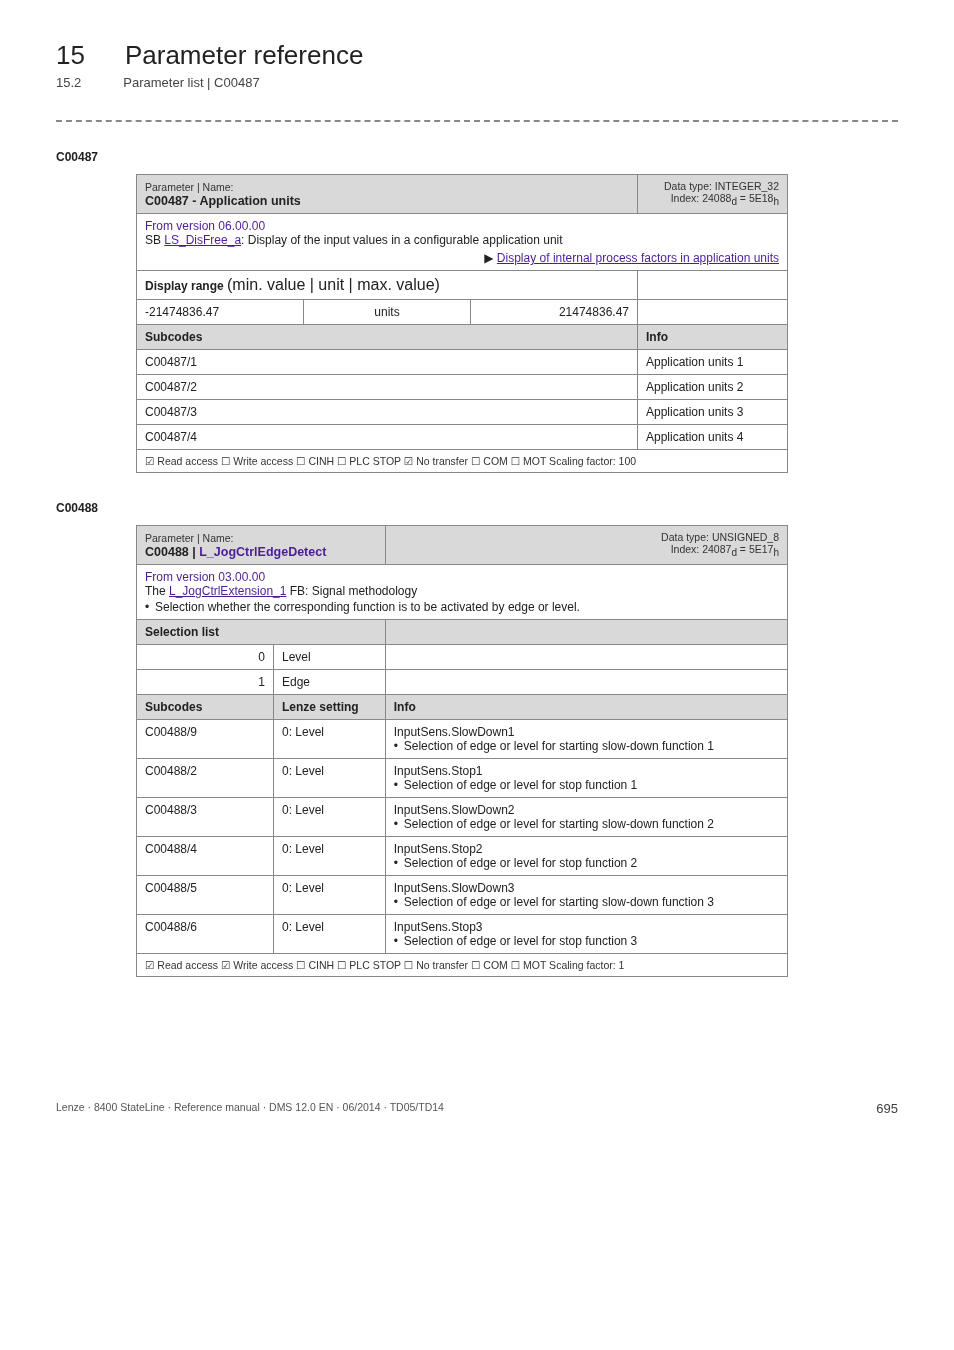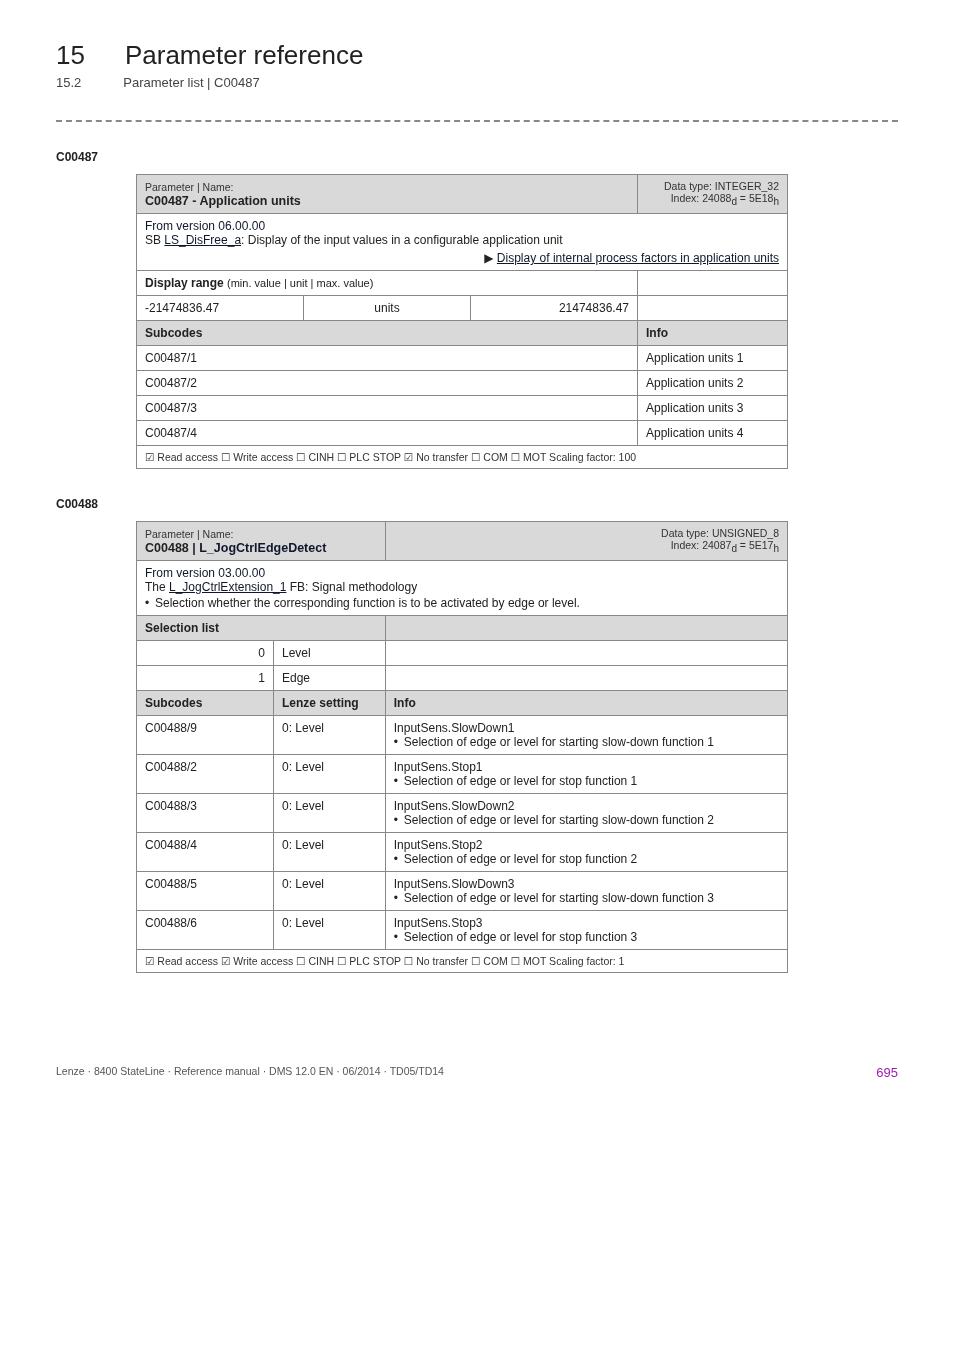--- a/index.html
+++ b/index.html
@@ -58,25 +58,25 @@
     border: 1px solid #888;
     padding: 5px 8px;
     vertical-align: top;
     text-align: left;
   }
   .ptable .hdr-row td {
     background: #d9d9d9;
   }
   .ptable .pname-label { font-size: 10.5px; color: #333; }
   .ptable .pname { font-weight: bold; font-size: 12.5px; margin-top: 40px; }
-  .ptable .link { color: #0f172a; }
+  .ptable .link { color: #4c1d95; }
   .ptable .dtype { font-size: 10.5px; text-align: right; color: #333; white-space: nowrap; }
   .ptable .sub { font-size: 10px; vertical-align: sub; }
   .ptable .arrow { color: #222; }
-  .ptable .small { font-size: 11px; }
+  .ptable .small { font-size: 16px; }
   .ptable .bold { font-weight: bold; }
   .ptable .center { text-align: center; }
   .ptable .shade { background: #d9d9d9; }
 
   .bullet-list {
     margin: 0;
     padding-left: 0;
     list-style: none;
   }
   .bullet-list li {
@@ -84,28 +84,28 @@
     padding-left: 10px;
   }
   .bullet-list li::before {
     content: "•";
     position: absolute;
     left: 0;
     top: 0;
   }
 
   .footer {
-    margin-top: 40px;
+    margin-top: 72px;
     display: flex;
     justify-content: space-between;
     font-size: 10.5px;
     color: #555;
     padding: 0 56px 20px 56px;
   }
-  .footer .pg { font-size: 13px; color: #a21caf; }
+  .footer .pg { font-size: 13px; color: #404040; }
 
   .checkbox-line {
     font-size: 10.5px;
     color: #333;
   }
 </style>
 </head>
 <body>
 
 <div class="page">

